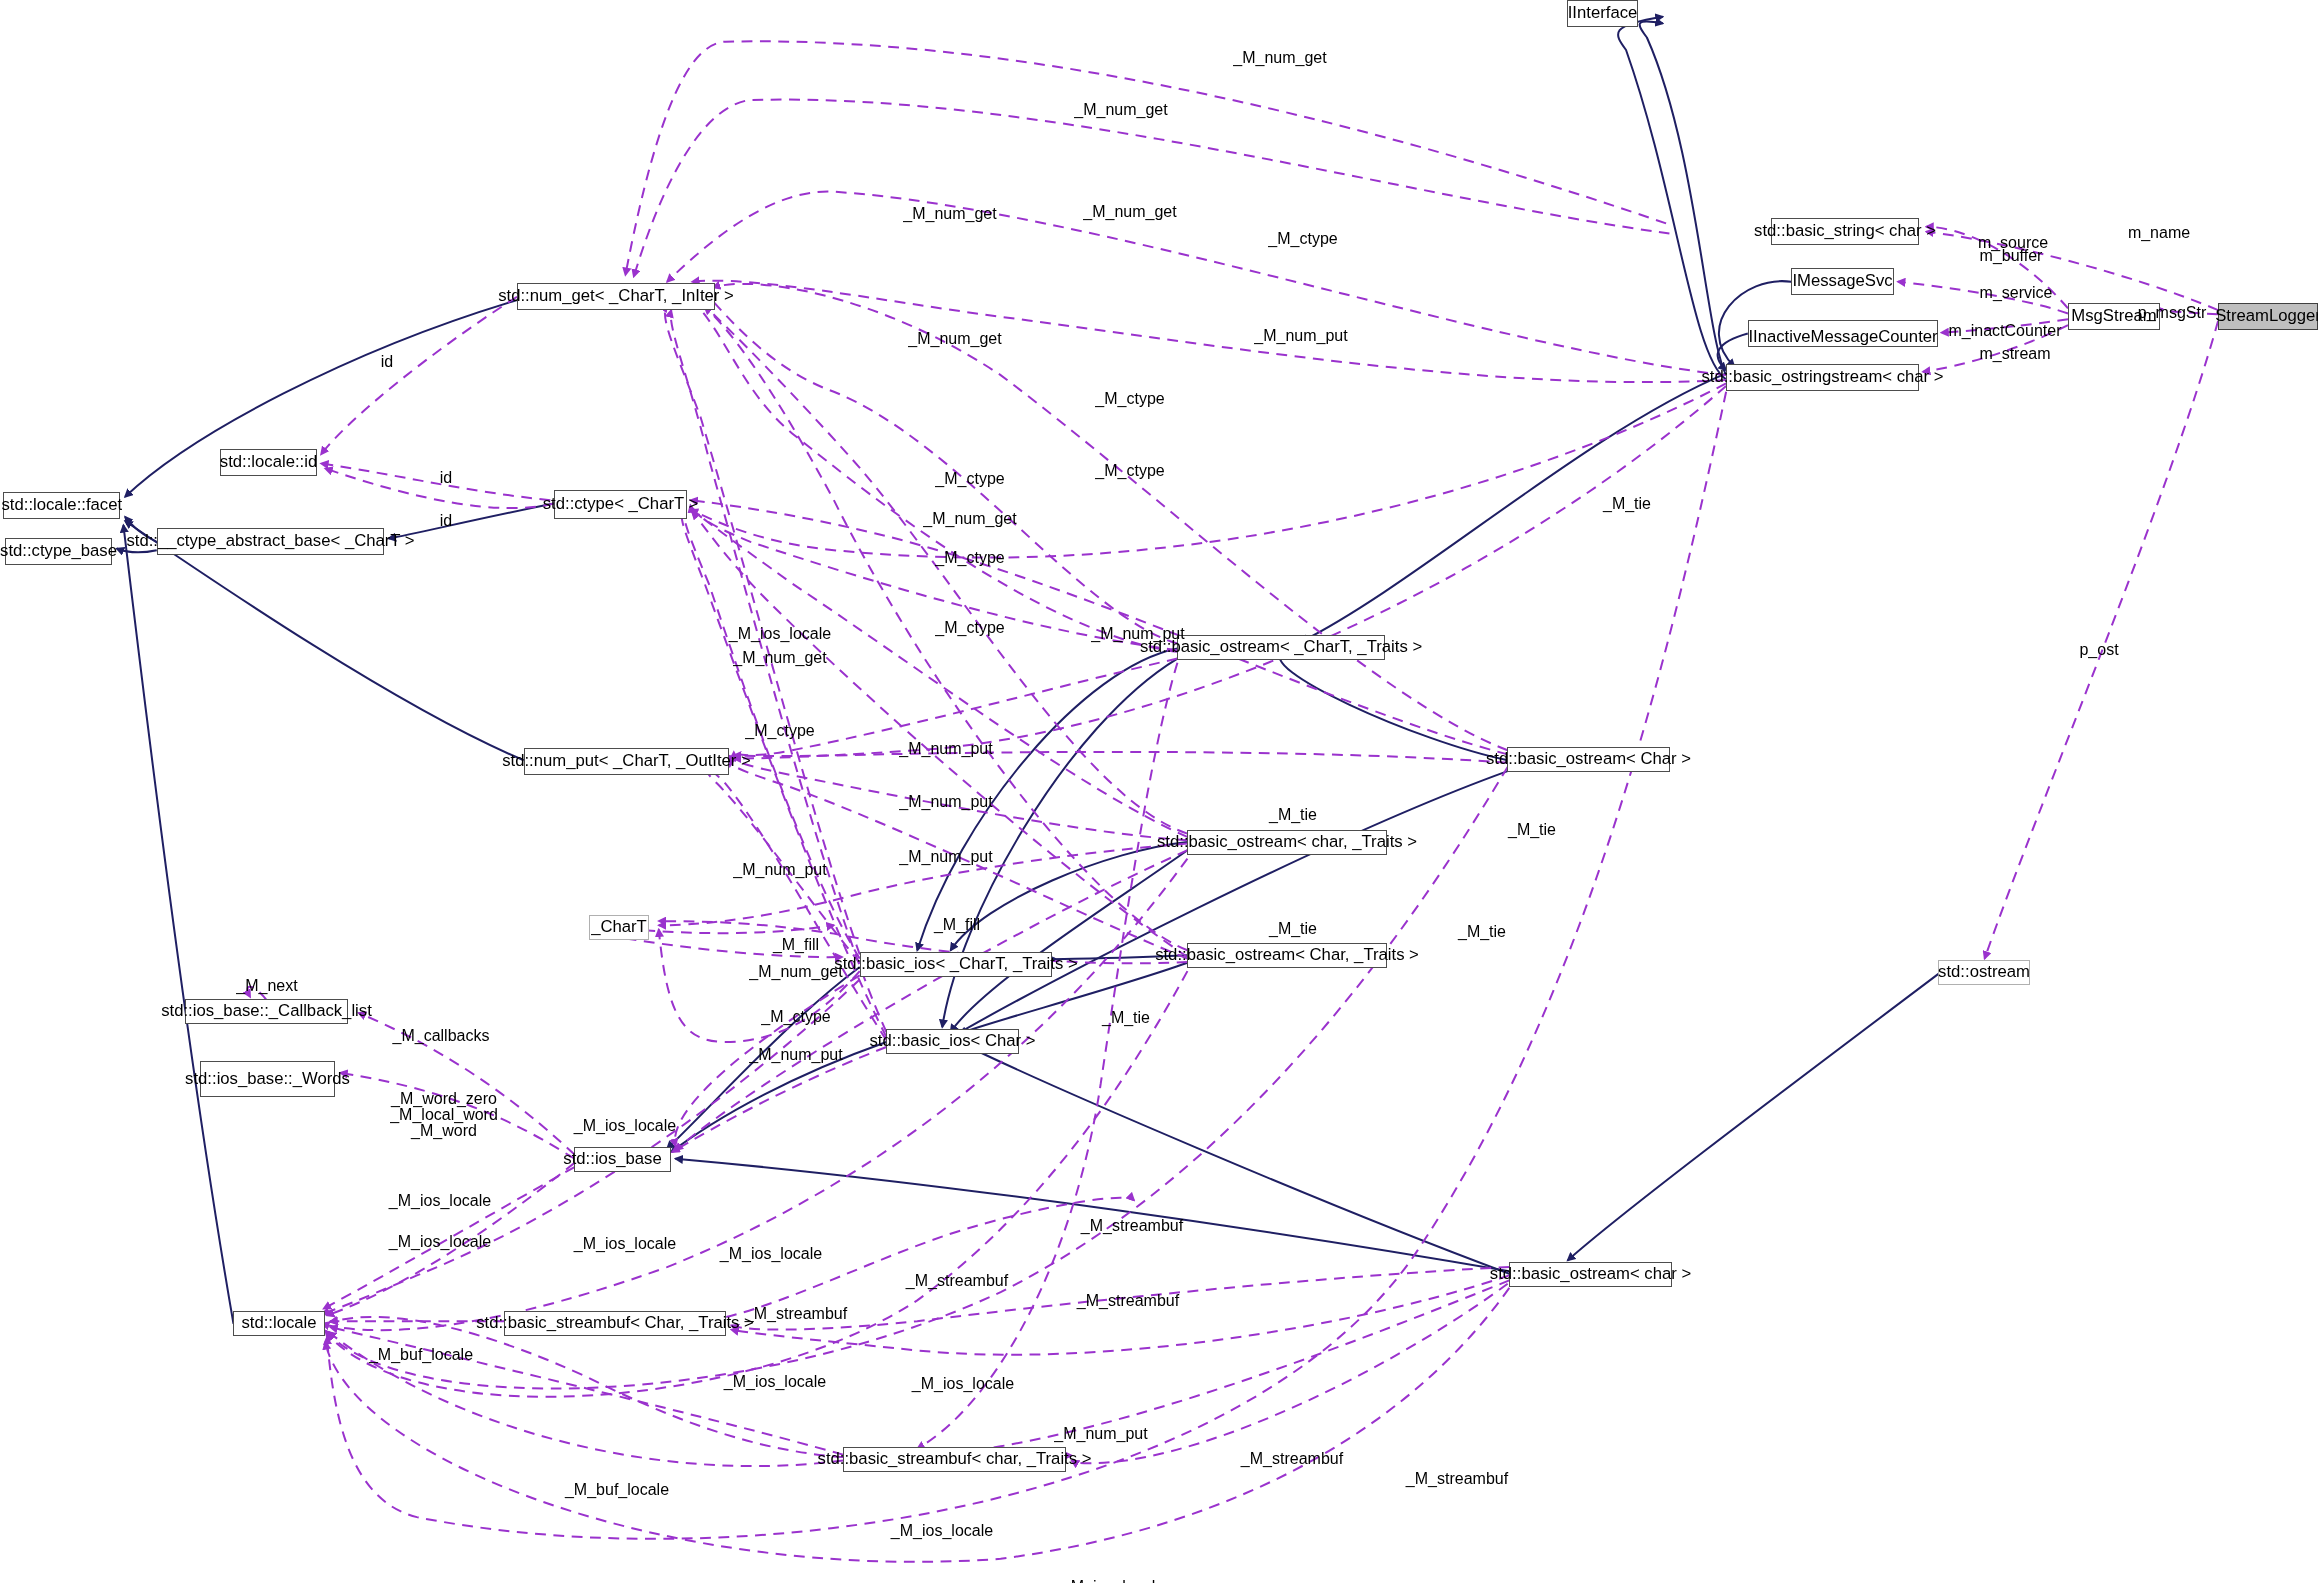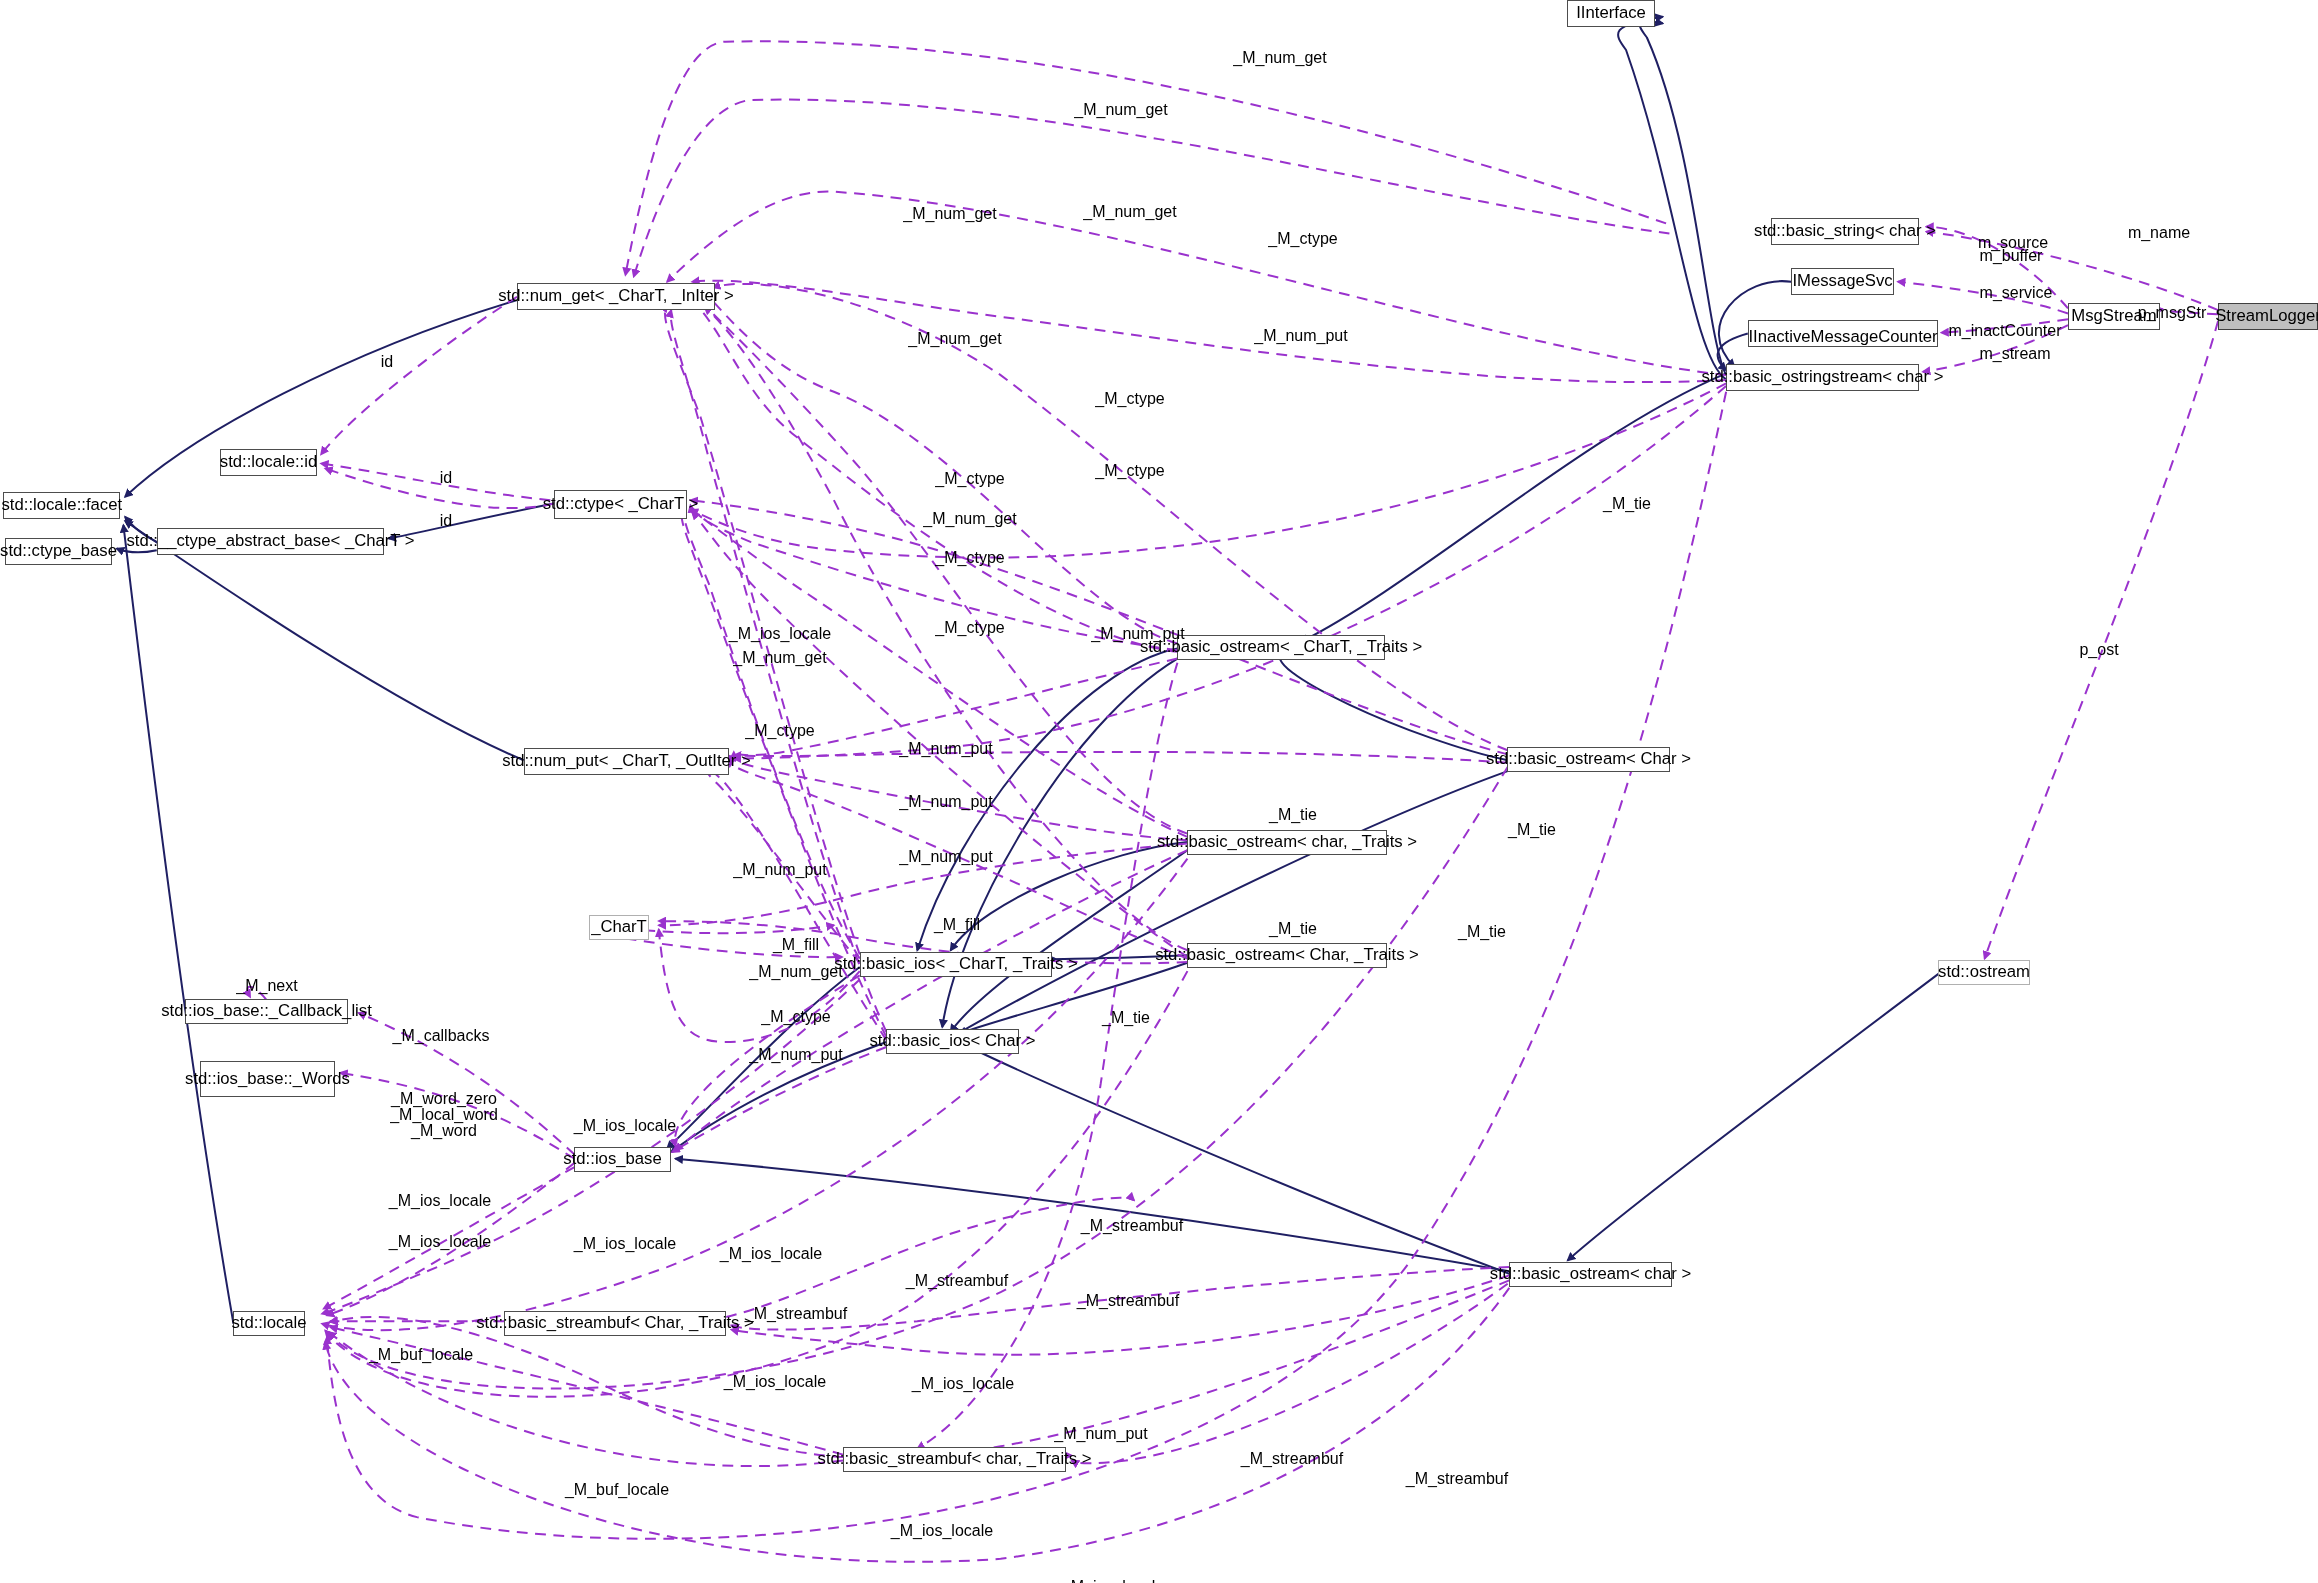--- a/index.html
+++ b/index.html
@@ -118,21 +118,21 @@
       <path d="M1424,1165 C1350,1300 1250,1450 1100,1560 C900,1690 500,1720 392,1600"></path>
       <path d="M1808,920 C1700,1100 1500,1400 1200,1550 C900,1690 480,1700 390,1596"></path>
       <path d="M689,1400 C600,1450 480,1520 388,1570"></path>
       <path d="M1031,1175 C900,1300 700,1450 500,1530 C430,1560 400,1572 386,1576"></path>
       <path d="M1424,1030 C1300,1200 1100,1400 800,1520 C550,1610 430,1600 386,1588"></path>
       <path d="M707,1110 C800,1120 900,1125 1000,1110"></path>
       <path d="M707,1118 C820,1140 950,1150 1010,1148"></path>
     </g>
   </svg>
 
-  <div class="node" id="n0" style="left: 1567px; top: 0px; width: 88px; height: 27px;">
+  <div class="node" id="n0" style="left: 1567px; top: 0px; width: 71px; height: 27px;">
       <span>IInterface</span>
     </div>
   <div class="node" id="n1" style="left: 1771px; top: 218px; width: 148px; height: 27px;">
       <span>std::basic_string&lt; char &gt;</span>
     </div>
   <div class="node" id="n2" style="left: 1791px; top: 268px; width: 103px; height: 27px;">
       <span>IMessageSvc</span>
     </div>
   <div class="node" id="n3" style="left: 1748px; top: 320px; width: 190px; height: 27px; align-items: flex-end;">
       <span>IInactiveMessageCounter</span>
@@ -172,21 +172,21 @@
     </div>
   <div class="node" id="n15" style="left: 185px; top: 999px; width: 163px; height: 25px;">
       <span>std::ios_base::_Callback_list</span>
     </div>
   <div class="node" id="n16" style="left: 200px; top: 1061px; width: 135px; height: 36px;">
       <span>std::ios_base::_Words</span>
     </div>
   <div class="node" id="n17" style="left: 574px; top: 1147px; width: 97px; height: 25px; justify-content: flex-end;">
       <span>std::ios_base</span>
     </div>
-  <div class="node" id="n18" style="left: 233px; top: 1311px; width: 72px; height: 25px;">
+  <div class="node" id="n18" style="left: 233px; top: 1311px; width: 92px; height: 25px;">
       <span>std::locale</span>
     </div>
   <div class="node" id="n19" style="left: 504px; top: 1311px; width: 222px; height: 25px;">
       <span>std::basic_streambuf&lt; Char, _Traits &gt;</span>
     </div>
   <div class="node" id="n20" style="left: 843px; top: 1447px; width: 223px; height: 25px;">
       <span>std::basic_streambuf&lt; char, _Traits &gt;</span>
     </div>
   <div class="node" id="n21" style="left: 860px; top: 952px; width: 192px; height: 25px;">
       <span>std::basic_ios&lt; _CharT, _Traits &gt;</span>

